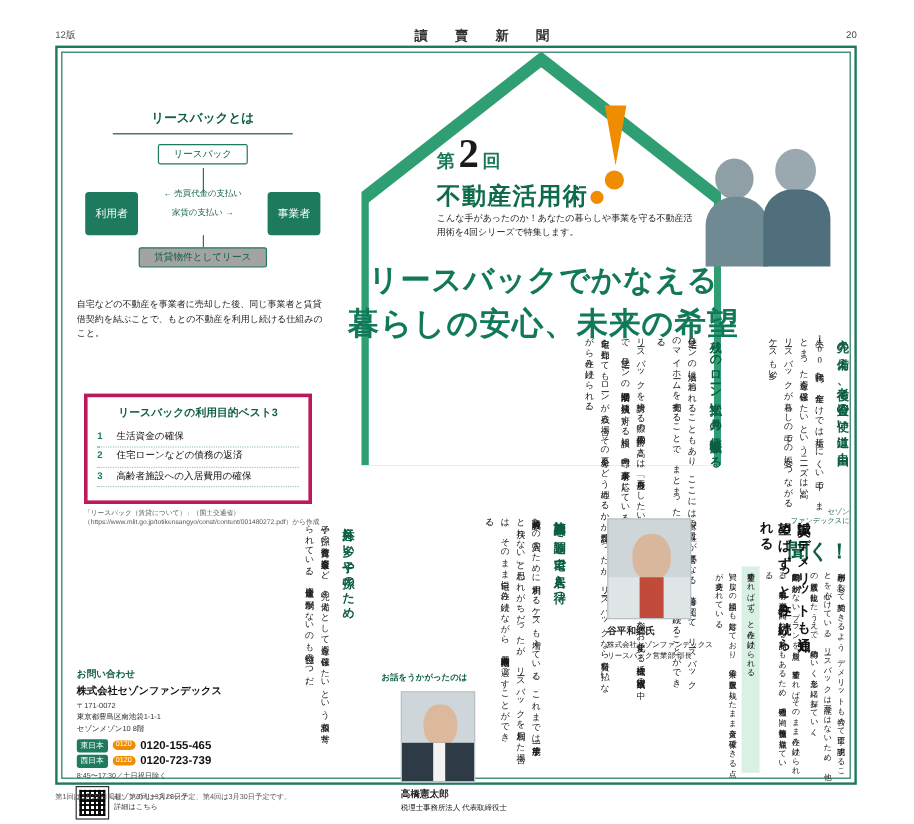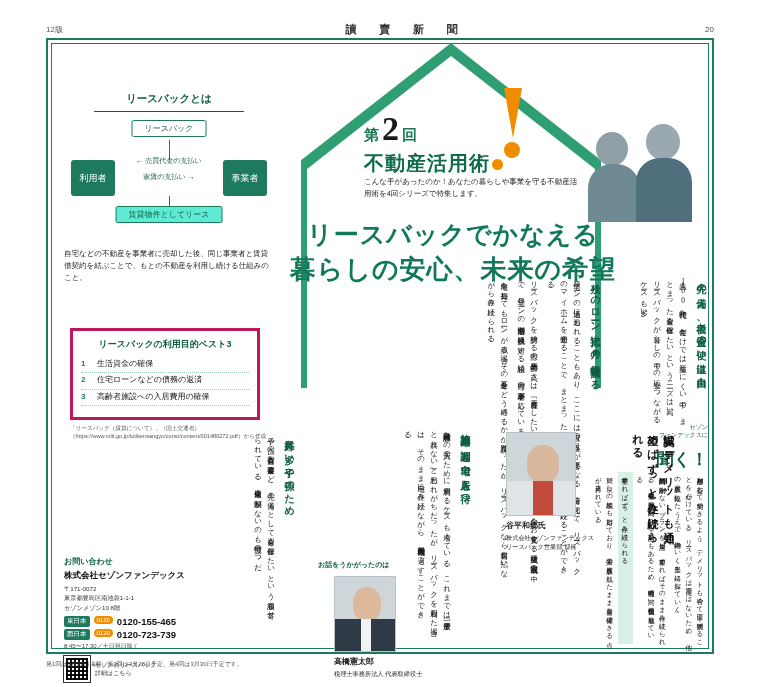--- a/index.html
+++ b/index.html
@@ -134,21 +134,21 @@
   .dg-box.left { left:6px; }
   .dg-box.right { right:6px; }
   .dg-arrow-line {
     position:absolute; left:54px; width:100px; text-align:center;
     font-size:7px; color:#0d5e44;
   }
   .dg-a1 { top:36px; }
   .dg-a2 { top:52px; }
   .dg-bot {
     position:absolute; left:50%; transform:translateX(-50%); top:86px;
-    border:1px solid #1d7a5f; background:#5eead4; color:#0d5e44;
+    border:1px solid #1d7a5f; background:#a3a3a3; color:#0d5e44;
     font-size:8px; padding:2px 12px; border-radius:2px; white-space:nowrap;
   }
   .dg-conn {
     position:absolute; background:#1d7a5f;
   }
   .panel-left p.desc {
     margin:8px 4px 0; font-size:7.5px; line-height:1.6; color:#222;
   }
 
   
@@ -260,21 +260,21 @@
   
   .contact {
     position:absolute; left:16px; top:516px; width:216px; height:92px;
   }
   .contact .title {
     font-size:8px; color:#0d5e44; font-weight:bold; margin-bottom:3px;
   }
   .contact .co { font-size:8.5px; font-weight:bold; color:#111; }
   .contact .addr { font-size:6.2px; color:#333; line-height:1.5; margin-top:2px;}
   .tels { margin-top:4px; }
-  .tel-row { display:flex; align-items:flex-start; gap:4px; font-size:9px; margin-bottom:2px;}
+  .tel-row { display:flex; align-items:center; gap:4px; font-size:9px; margin-bottom:2px;}
   .tel-row .reg {
     background:#1d7a5f; color:#fff; font-size:6.5px; padding:1px 3px; border-radius:2px;
   }
   .tel-row .ff {
     background:#f08c00; color:#fff; font-size:6px; padding:1px 3px; border-radius:8px;
   }
   .tel-row .num2 { font-weight:bold; color:#111; font-size:9.5px; }
   .hours { font-size:6px; color:#444; margin-top:1px; }
   .qrline { display:flex; align-items:center; gap:5px; margin-top:5px; }
   .qr {

